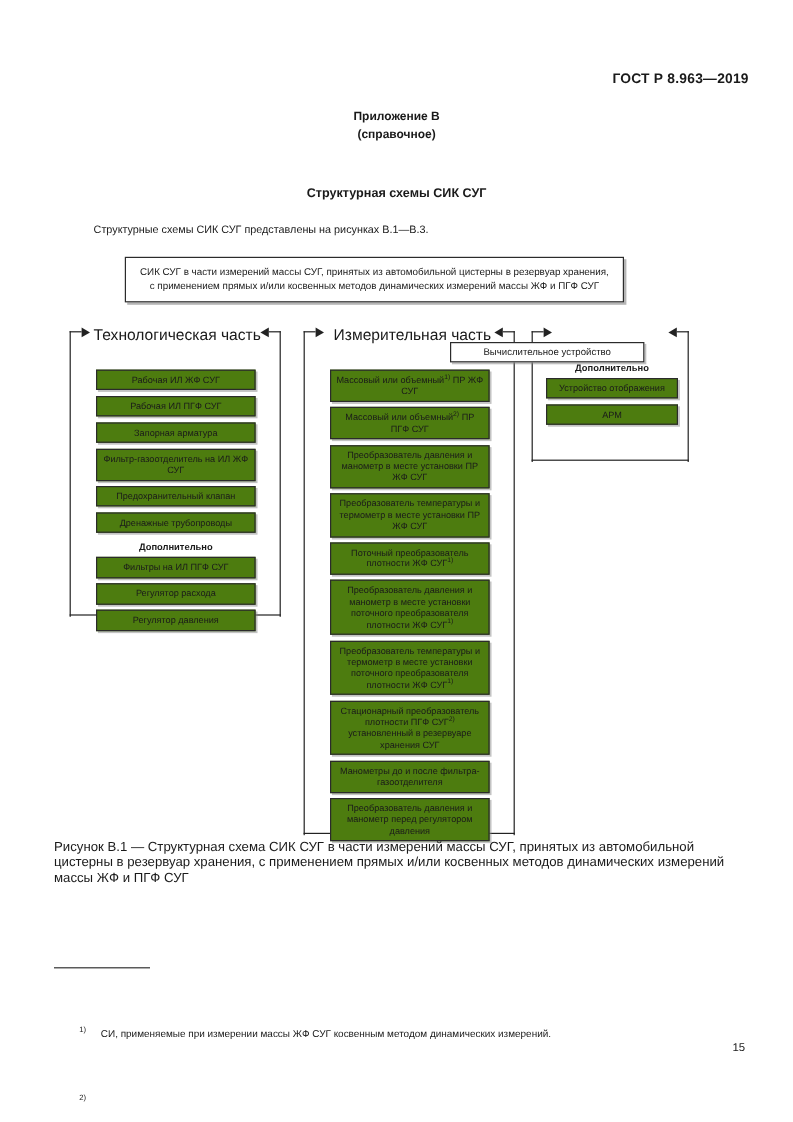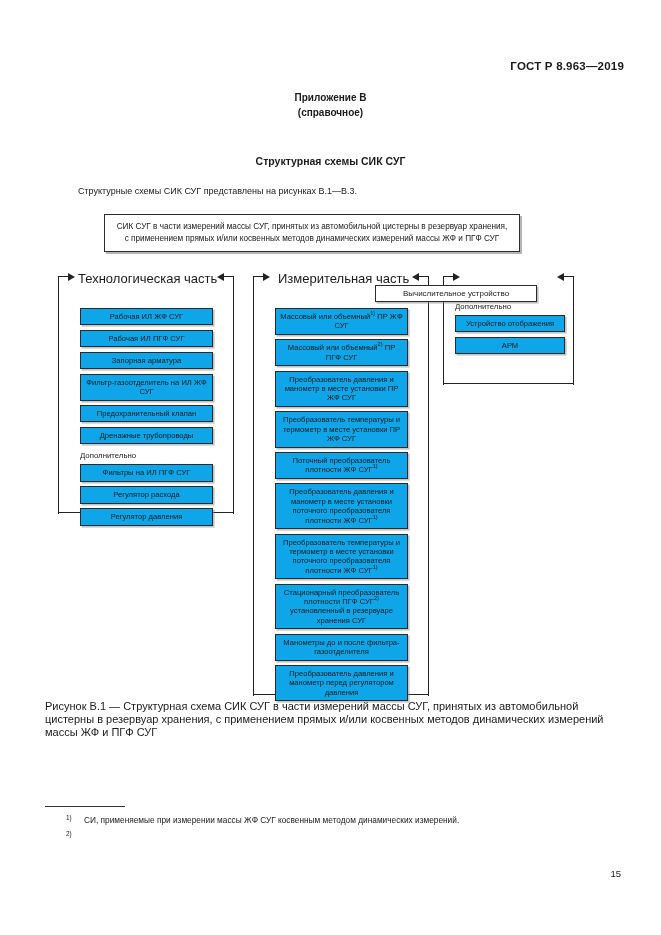--- a/index.html
+++ b/index.html
@@ -111,33 +111,35 @@
     padding: 3px 4px;
     box-shadow: 1.6px 1.6px 0 rgba(130,130,130,.5);
   }
 
   .col {
     position: absolute;
   }
   .node {
     box-sizing: border-box;
     border: 1.15px solid #2b2b2b;
-    background: #0ea5e9;
+    background: #4d7c0f;
     font-size: 7.6px;
     line-height: 9.4px;
     text-align: center;
     padding: 3px 4px;
     margin-bottom: 4.5px;
     box-shadow: 1.6px 1.6px 0 rgba(135,135,135,.5);
   }
   .node sup { font-size: 5.6px; vertical-align: super; line-height: 0; }
 
   .extra-label {
     font-size: 7.8px;
+    text-align: center;
     margin: 7px 0 4px 0;
+    font-weight: bold;
   }
 
   
   .caption {
     position: absolute;
     left: 45px; top: 700px;
     width: 572px;
     font-size: 11px;
     line-height: 13px;
   }
@@ -150,21 +152,21 @@
     height: 1px;
     background: #333;
   }
   .footnotes {
     position: absolute;
     left: 66px; top: 812px;
     width: 560px;
     font-size: 8.3px;
     line-height: 16px;
   }
-  .footnotes .fn { position: relative; padding-left: 18px; }
+  .footnotes .fn { position: relative; padding-left: 18px; margin-top: 41px; }
   .footnotes .fn .marker {
     position: absolute; left: 0; top: -2px;
     font-size: 6.4px;
   }
 
   .page-num {
     position: absolute;
     right: 40px; top: 868px;
     font-size: 9.5px;
   }

